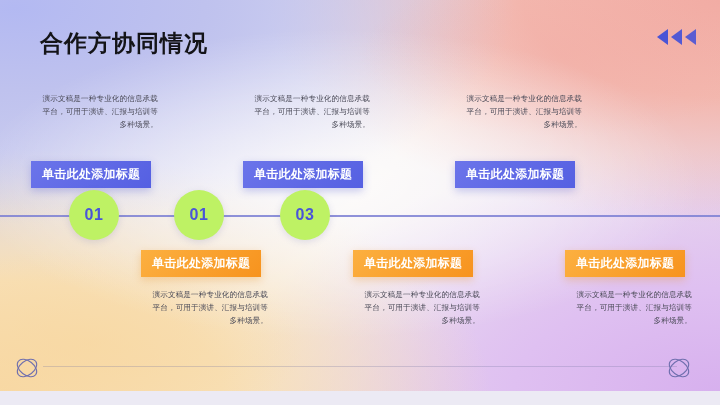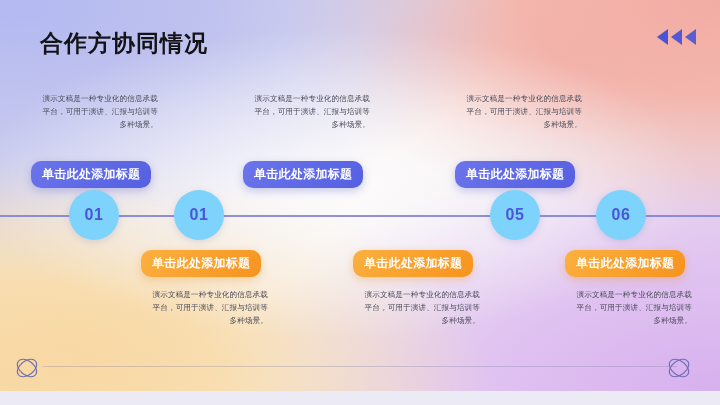--- a/index.html
+++ b/index.html
@@ -64,33 +64,33 @@
     height:1.6px;
     background:#7b7fd4;
     opacity:0.85;
   }
 
   
   .circle {
     position:absolute; top:190px;
     width:50px; height:50px;
     border-radius:50%;
-    background:#7dd3fc;
+    background:#bef264;
     display:flex; align-items:center; justify-content:center;
     font-size:16px; font-weight:bold; color:#4a55d8;
     box-shadow:0 2px 7px rgba(95,100,170,0.18);
     letter-spacing:0.5px;
   }
 
   
   .pill {
     position:absolute;
     height:27px;
     padding:0 11px;
-    border-radius:10px;
+    border-radius:0;
     display:flex; align-items:center; justify-content:center;
     font-size:12px; font-weight:bold; color:#ffffff;
     white-space:nowrap;
     letter-spacing:0.3px;
   }
   .pill.blue {
     top:161px;
     background:linear-gradient(135deg,#6b74ea 0%,#5560e2 100%);
     box-shadow:0 3px 8px rgba(80,90,210,0.30);
   }
@@ -146,22 +146,21 @@
   <div class="para top" style="left:36px;">演示文稿是一种专业化的信息承载平台，可用于演讲、汇报与培训等多种场景。</div>
   <div class="para top" style="left:248px;">演示文稿是一种专业化的信息承载平台，可用于演讲、汇报与培训等多种场景。</div>
   <div class="para top" style="left:460px;">演示文稿是一种专业化的信息承载平台，可用于演讲、汇报与培训等多种场景。</div>
 
   <div class="pill blue" style="left:31px;">单击此处添加标题</div>
   <div class="pill blue" style="left:243px;">单击此处添加标题</div>
   <div class="pill blue" style="left:455px;">单击此处添加标题</div>
 
   <div class="circle" style="left:69px;">01</div>
   <div class="circle" style="left:174px;">01</div>
-  <div class="circle" style="left:490px;">05</div>
-  <div class="circle" style="left:596px;">06</div>
+  <div class="circle" style="left:280px;">03</div>
 
   <div class="pill orange" style="left:141px;">单击此处添加标题</div>
   <div class="pill orange" style="left:353px;">单击此处添加标题</div>
   <div class="pill orange" style="left:565px;">单击此处添加标题</div>
 
   <div class="para bottom" style="left:146px;">演示文稿是一种专业化的信息承载平台，可用于演讲、汇报与培训等多种场景。</div>
   <div class="para bottom" style="left:358px;">演示文稿是一种专业化的信息承载平台，可用于演讲、汇报与培训等多种场景。</div>
   <div class="para bottom" style="left:570px;">演示文稿是一种专业化的信息承载平台，可用于演讲、汇报与培训等多种场景。</div>
 
   <div class="bottom-divider"></div>

